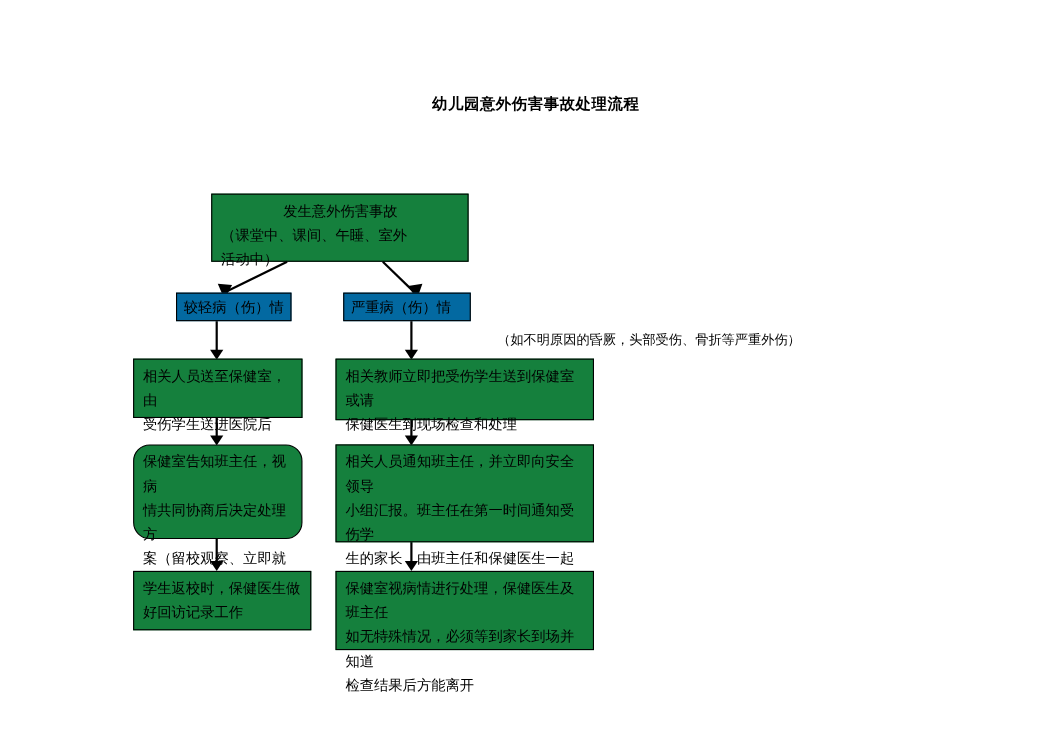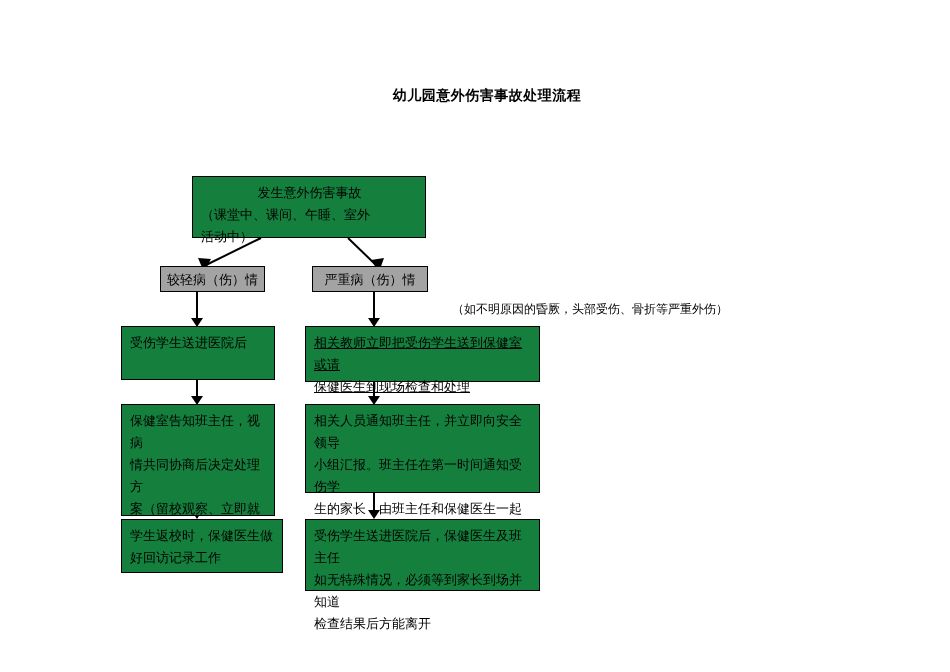--- a/index.html
+++ b/index.html
@@ -46,25 +46,24 @@
     font-size: 13px;
     line-height: 22px;
     color: #000;
     padding: 5px 7px 5px 8px;
   }
 
   .label-box {
     position: absolute;
     box-sizing: border-box;
     border: 1px solid #000000;
-    background: #a3a3a3;
+    background: #0369a1;
     font-family: Liberation Serif, serif;
     font-size: 13px;
     line-height: 22px;
-    text-align: center;
     padding: 2px 6px;
   }
 
   .note {
     position: absolute;
     font-family: Liberation Serif, serif;
     font-size: 12px;
     line-height: 18px;
     white-space: nowrap;
   }
@@ -120,55 +119,56 @@
   <div class="vline" style="left:196px; top:292px; height:28px;"></div>
   <div class="arrowhead-down" style="left:191px; top:318px;"></div>
 
   <div class="vline" style="left:196px; top:379px; height:21px;"></div>
   <div class="arrowhead-down" style="left:191px; top:396px;"></div>
 
   <div class="vline" style="left:196px; top:489px; height:25px;"></div>
   <div class="arrowhead-down" style="left:191px; top:510px;"></div>
 
   <div class="box" style="left:121px; top:326px; width:154px; height:54px;">
+    <div>相关人员送至保健室，由</div>
     <div>受伤学生送进医院后</div>
   </div>
 
-  <div class="box" style="left:121px; top:404px; width:154px; height:112px;">
+  <div class="box" style="left:121px; top:404px; width:154px; height:86px;border-radius:15px;">
     <div>保健室告知班主任，视病</div>
     <div>情共同协商后决定处理方</div>
     <div>案（留校观察、立即就诊、</div>
     <div>通知家长）</div>
   </div>
 
   <div class="box" style="left:121px; top:519px; width:162px; height:54px;">
     <div>学生返校时，保健医生做</div>
     <div>好回访记录工作</div>
   </div>
 
   <div class="vline" style="left:373px; top:292px; height:28px;"></div>
   <div class="arrowhead-down" style="left:368px; top:318px;"></div>
 
   <div class="vline" style="left:373px; top:381px; height:19px;"></div>
   <div class="arrowhead-down" style="left:368px; top:396px;"></div>
 
   <div class="vline" style="left:373px; top:492px; height:22px;"></div>
   <div class="arrowhead-down" style="left:368px; top:510px;"></div>
 
-  <div class="box" style="left:305px; top:326px; width:235px; height:56px;text-decoration:underline;">
+  <div class="box" style="left:305px; top:326px; width:235px; height:56px;">
     <div>相关教师立即把受伤学生送到保健室或请</div>
     <div>保健医生到现场检查和处理</div>
   </div>
 
   <div class="box" style="left:305px; top:404px; width:235px; height:89px;">
     <div>相关人员通知班主任，并立即向安全领导</div>
     <div>小组汇报。班主任在第一时间通知受伤学</div>
     <div>生的家长，由班主任和保健医生一起把学</div>
     <div>生送进医院急诊。</div>
   </div>
 
   <div class="box" style="left:305px; top:519px; width:235px; height:72px;">
-    <div>受伤学生送进医院后，保健医生及班主任</div>
+    <div>保健室视病情进行处理，保健医生及班主任</div>
     <div>如无特殊情况，必须等到家长到场并知道</div>
     <div>检查结果后方能离开</div>
   </div>
 
 </div>
 
 </body></html>

